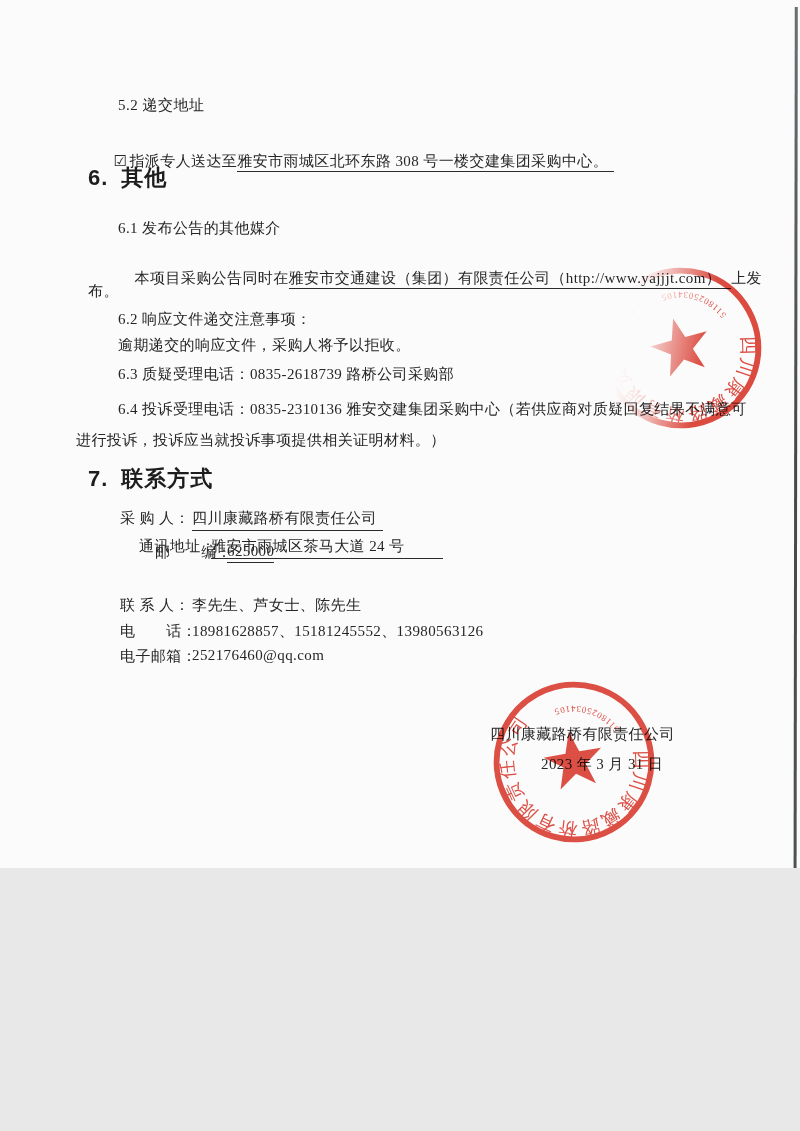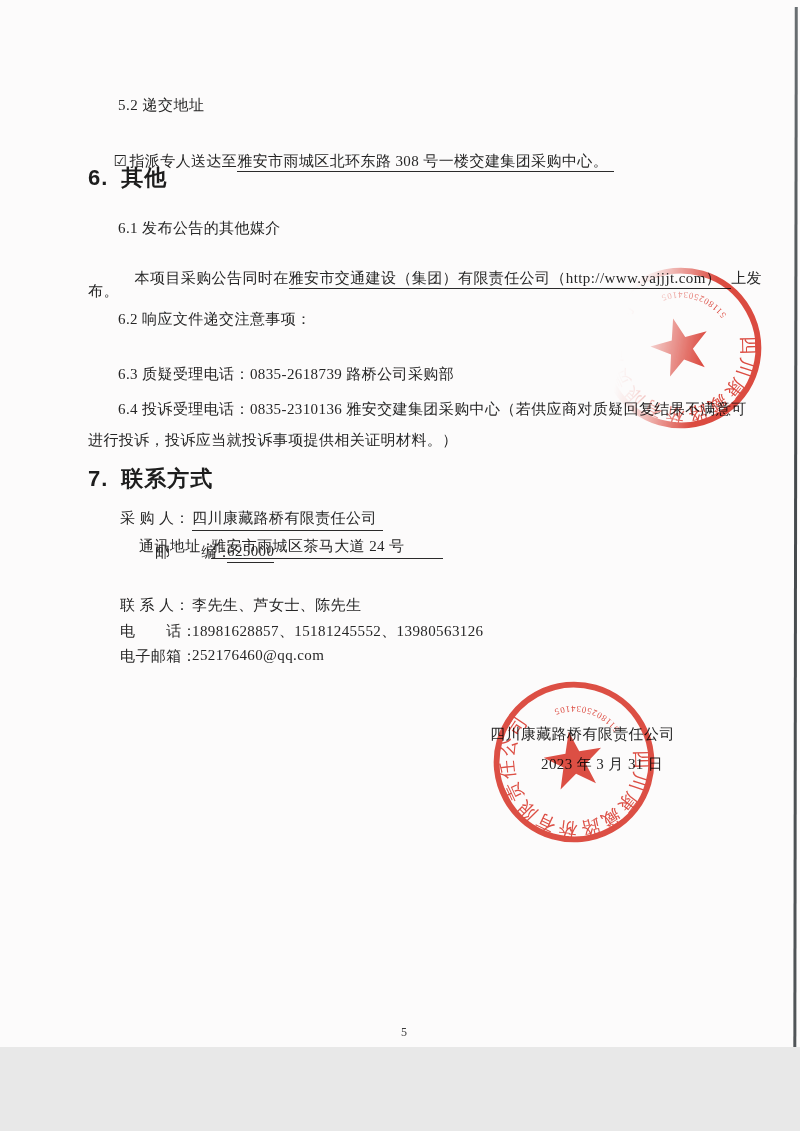--- a/index.html
+++ b/index.html
@@ -1,18 +1,18 @@
 <!DOCTYPE html>
 <html><head>
 <meta charset="utf-8">
 <style>
   html,body{margin:0;padding:0;background:#e8e8e8;}
   .page{
     position:relative;
-    width:800px;height:1047px;
+    width:800px;height:868px;
     margin:0 auto;
     background:#fcfbfb;
     overflow:hidden;
     font-family:"Liberation Serif","DejaVu Serif",serif;
     color:#262626;
   }
   .abs{position:absolute;white-space:pre;}
   .body-text{font-size:15px;line-height:21px;letter-spacing:.4px;}
   .sub-head{font-size:15px;letter-spacing:.5px;}
   .big-head{
@@ -66,25 +66,26 @@
   </div>
 
   <div class="abs body-text" style="left:118px;top:218px;">6.1 发布公告的其他媒介</div>
 
   <div class="abs body-text" style="left:118px;top:247px;">
     <span>本项目采购公告同时在</span><span class="u u-tail-md">雅安市交通建设（集团）有限责任公司（http://www.yajjjt.com）</span><span>上发</span>
   </div>
   <div class="abs body-text" style="left:88px;top:281px;">布。</div>
 
   <div class="abs body-text" style="left:118px;top:309px;">6.2 响应文件递交注意事项：</div>
+  <div class="abs body-text" style="left:118px;top:335px;">逾期递交的响应文件，采购人将予以拒收。</div>
 
   <div class="abs body-text" style="left:118px;top:364px;">6.3 质疑受理电话：0835-2618739 路桥公司采购部</div>
 
   <div class="abs body-text" style="left:118px;top:399px;">6.4 投诉受理电话：0835-2310136 雅安交建集团采购中心（若供应商对质疑回复结果不满意可</div>
-  <div class="abs body-text" style="left:88px;top:430px;text-align:right;">进行投诉，投诉应当就投诉事项提供相关证明材料。）</div>
+  <div class="abs body-text" style="left:76px;top:430px;text-align:right;">进行投诉，投诉应当就投诉事项提供相关证明材料。）</div>
 
   <div class="abs big-head" style="left:88px;top:464px;">
     <span class="num">7.</span>
     <span>联系方式</span>
   </div>
 
   <div class="contact-row" style="top:509px;">
     <span class="lab">采 购 人：</span>
     <span class="val u u-tail-sm">四川康藏路桥有限责任公司</span>
   </div>

